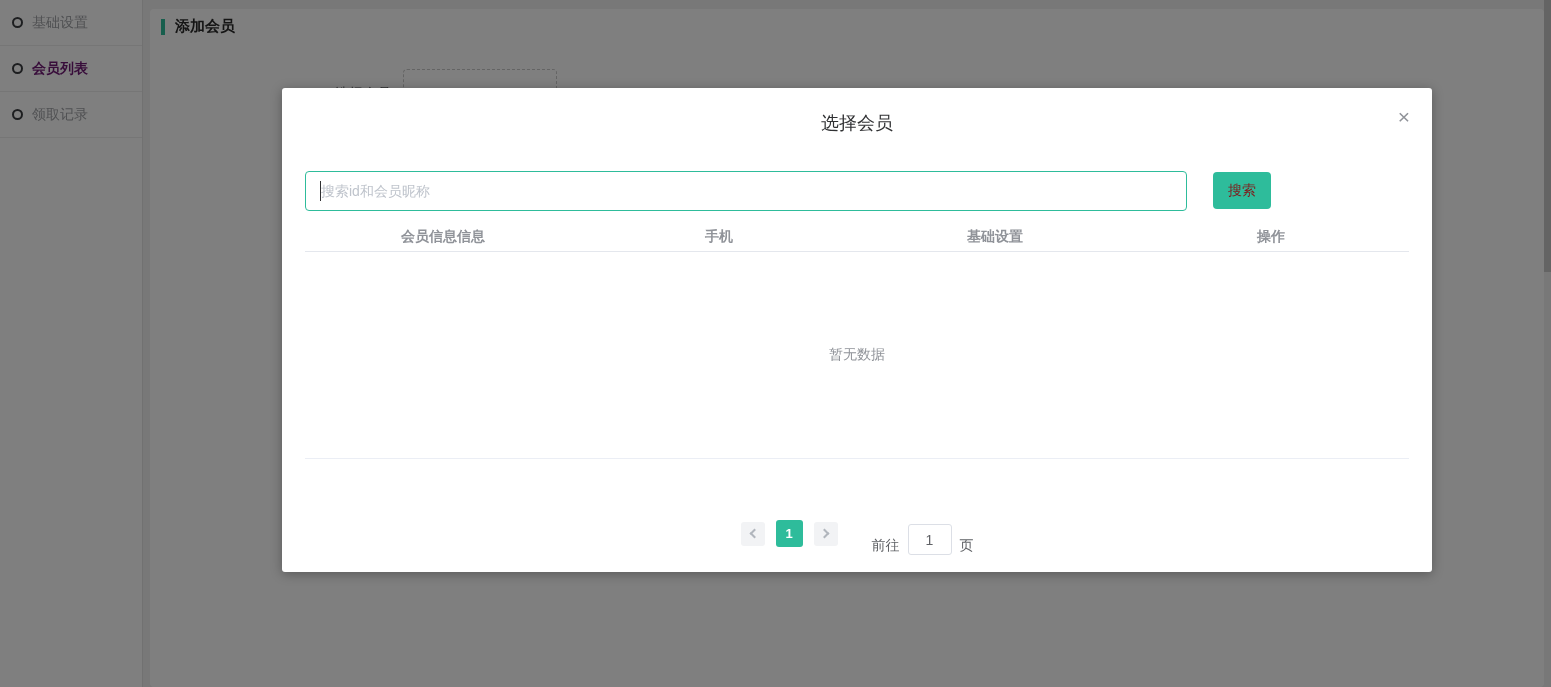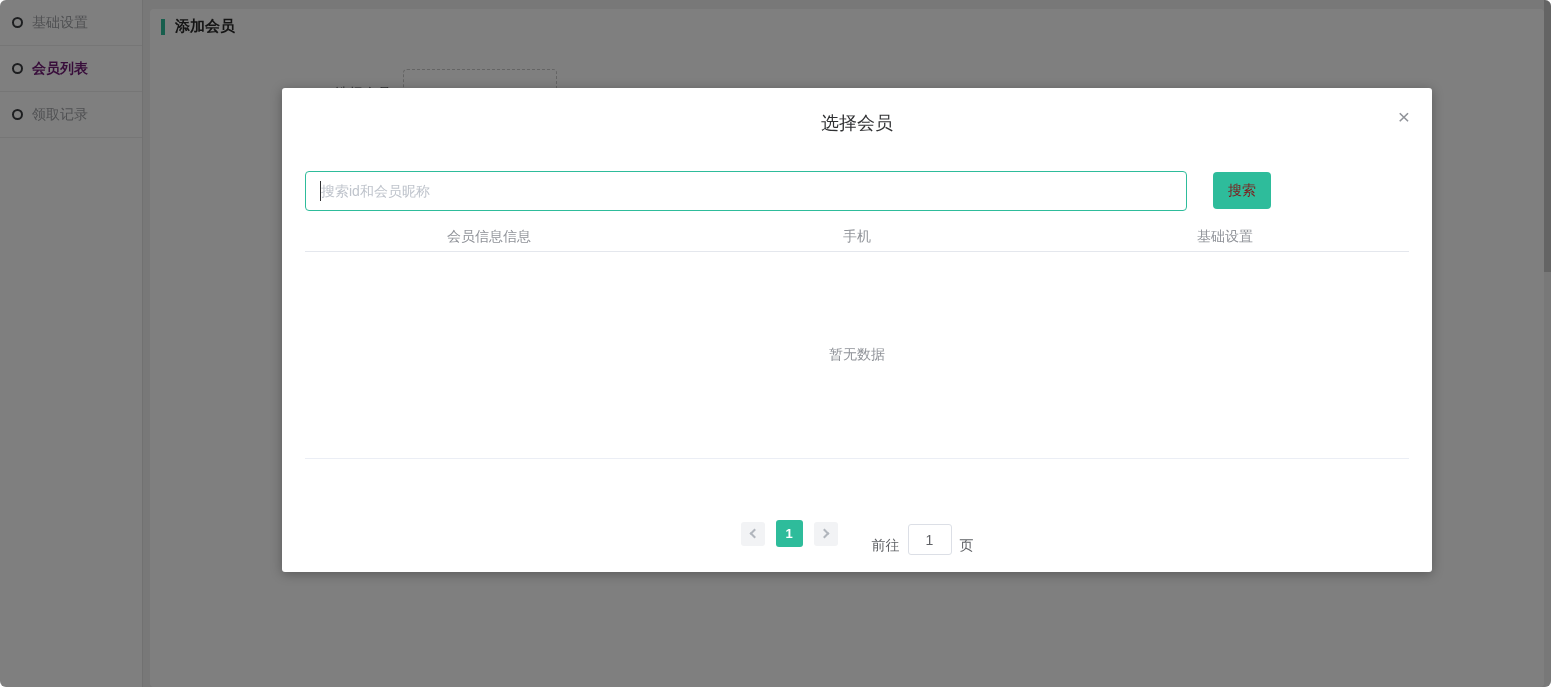--- a/index.html
+++ b/index.html
@@ -1,19 +1,19 @@
 <!DOCTYPE html>
 <html><head>
 <meta charset="utf-8">
 <style>
   * { margin:0; padding:0; box-sizing:border-box; }
   html,body { width:1551px; height:687px; overflow:hidden; }
   body { font-family:"Liberation Sans","DejaVu Sans",sans-serif; font-size:14px; }
 
-  .screen { position:relative; width:1551px; height:687px; background:#f0f0f0; overflow:hidden;border-radius:6px; }
+  .screen { position:relative; width:1551px; height:687px; background:#f0f0f0; overflow:hidden; }
 
   
   .sidebar { position:absolute; left:0; top:0; width:143px; height:687px; background:#ffffff; border-right:1px solid #e2e2e2; }
   .side-item { height:46px; display:flex; align-items:center; padding-left:12px; border-bottom:1px solid #ececec; cursor:pointer; }
   .side-item .circle-icon { width:11px; height:11px; border:2px solid #3a3d40; border-radius:50%; margin-right:9px; flex:none; }
   .side-item .side-label { color:#a0a2a6; font-size:14px; white-space:nowrap; }
   .side-item.active .side-label { color:#701a75; font-weight:bold; }
 
   .card { position:absolute; left:150px; top:9px; width:1394px; height:678px; background:#ffffff; border-radius:4px; }
   .card-title-row { position:absolute; left:11px; top:8px; display:flex; align-items:center; }
@@ -39,21 +39,21 @@
                   border-radius:4px; outline:none; padding:16px 15px; font-size:14px; color:#606266; background:#fff;
                   font-family:"Liberation Sans","DejaVu Sans",sans-serif; }
   .search-input::placeholder { color:#bfc4cc; opacity:1; }
   .text-caret { position:absolute; left:38px; top:93px; width:1px; height:20px; background:#303133; }
   .search-btn { position:absolute; left:931px; top:84px; width:58px; height:37px; background:var(--accent); color:#7f1d1d;
                 border:none; border-radius:4px; font-size:14px; cursor:pointer;
                 font-family:"Liberation Sans","DejaVu Sans",sans-serif; }
 
   .thead { position:absolute; left:23px; top:134px; width:1104px; height:30px; display:flex; align-items:center;
            border-bottom:1px solid #e4e7ed; }
-  .th-cell { flex:1; text-align:center; color:#909399; font-weight:normal; font-size:14px; }
+  .th-cell { flex:1; text-align:center; color:#909399; font-weight:bold; font-size:14px; }
 
   .empty-zone { position:absolute; left:23px; top:164px; width:1104px; height:207px; border-bottom:1px solid #ebeef5;
                 display:flex; align-items:center; justify-content:center; }
   .empty-text { color:#909399; font-size:14px; }
 
   .pager { position:absolute; left:0; right:0; top:424px; display:flex; align-items:center; justify-content:center; }
   .pg-btn { width:24px; height:24px; background:#f2f3f5; border:none; border-radius:3px; cursor:pointer;
             display:flex; align-items:center; justify-content:center; padding:0; }
   .chev { width:7px; height:7px; border-top:2px solid #b1b6bd; border-right:2px solid #b1b6bd; }
   .chev.left  { transform:rotate(-135deg); margin-left:3px; }
@@ -104,20 +104,21 @@
     <span class="dialog-close">×</span>
 
     <input class="search-input" type="text" placeholder="搜索id和会员昵称" style="">
     <span class="text-caret"></span>
     <button class="search-btn">搜索</button>
 
     <div class="thead">
       <div class="th-cell">会员信息信息</div>
       <div class="th-cell">手机</div>
       <div class="th-cell">基础设置</div>
+      <div class="th-cell">操作</div>
     </div>
 
     <div class="empty-zone">
       <span class="empty-text">暂无数据</span>
     </div>
 
     <div class="pager">
       <button class="pg-btn">
         <span class="chev left"></span>
       </button>

